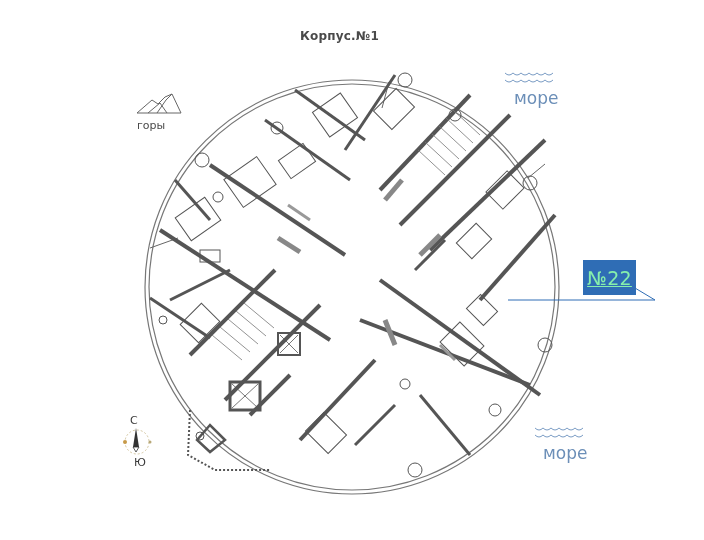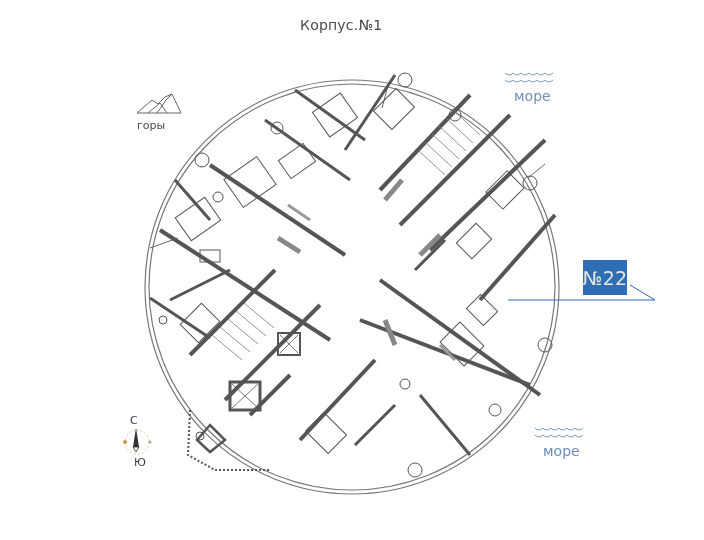--- a/index.html
+++ b/index.html
@@ -1,26 +1,26 @@
 <!DOCTYPE html>
 <html><head>
 <meta charset="utf-8">
 <style>
   html, body { margin: 0; padding: 0; background: #ffffff; }
   body { width: 704px; height: 540px; position: relative; overflow: hidden; font-family: "DejaVu Sans", sans-serif; }
-  .title { position: absolute; left: 300px; top: 17px; font-size: 14px; font-weight: normal; color: #4a4a4a; letter-spacing: 0.2px; }
+  .title { position: absolute; left: 300px; top: 29px; font-size: 12px; font-weight: bold; color: #4a4a4a; letter-spacing: 0.2px; }
   .plan { position: absolute; left: 0; top: 0; }
-  .label { position: absolute; font-size: 14px; }
+  .label { position: absolute; font-size: 17px; }
   .label-mountains { left: 137px; top: 119px; color: #4a4a4a; font-size: 11px; text-align: center; }
   .label-sea-top { left: 514px; top: 88px; color: #6c8fb8; }
   .label-sea-bottom { left: 543px; top: 443px; color: #6c8fb8; }
   .compass-n { position: absolute; left: 130px; top: 414px; font-size: 11px; color: #3a3a3a; }
   .compass-s { position: absolute; left: 134px; top: 456px; font-size: 11px; color: #3a3a3a; }
-  .badge { position: absolute; left: 583px; top: 260px; width: 44px; height: 35px; background: #2f6db5;
-           color: #e5e5e5; font-size: 19px; display: flex; align-items: center; justify-content: center; letter-spacing: 0.3px; }
+  .badge { position: absolute; left: 583px; top: 260px; width: 53px; height: 35px; background: #2f6db5;
+           color: #86efac; font-size: 19px; display: flex; align-items: center; justify-content: center; letter-spacing: 0.3px; text-decoration: underline; }
 </style>
 </head>
 <body>
 
 <div class="title">Корпус.№1</div>
 
 <svg class="plan" width="704" height="540" viewBox="0 0 704 540">
 
   <g fill="none" stroke="#777" stroke-width="1.2">
     <circle cx="352" cy="287" r="207"></circle>

